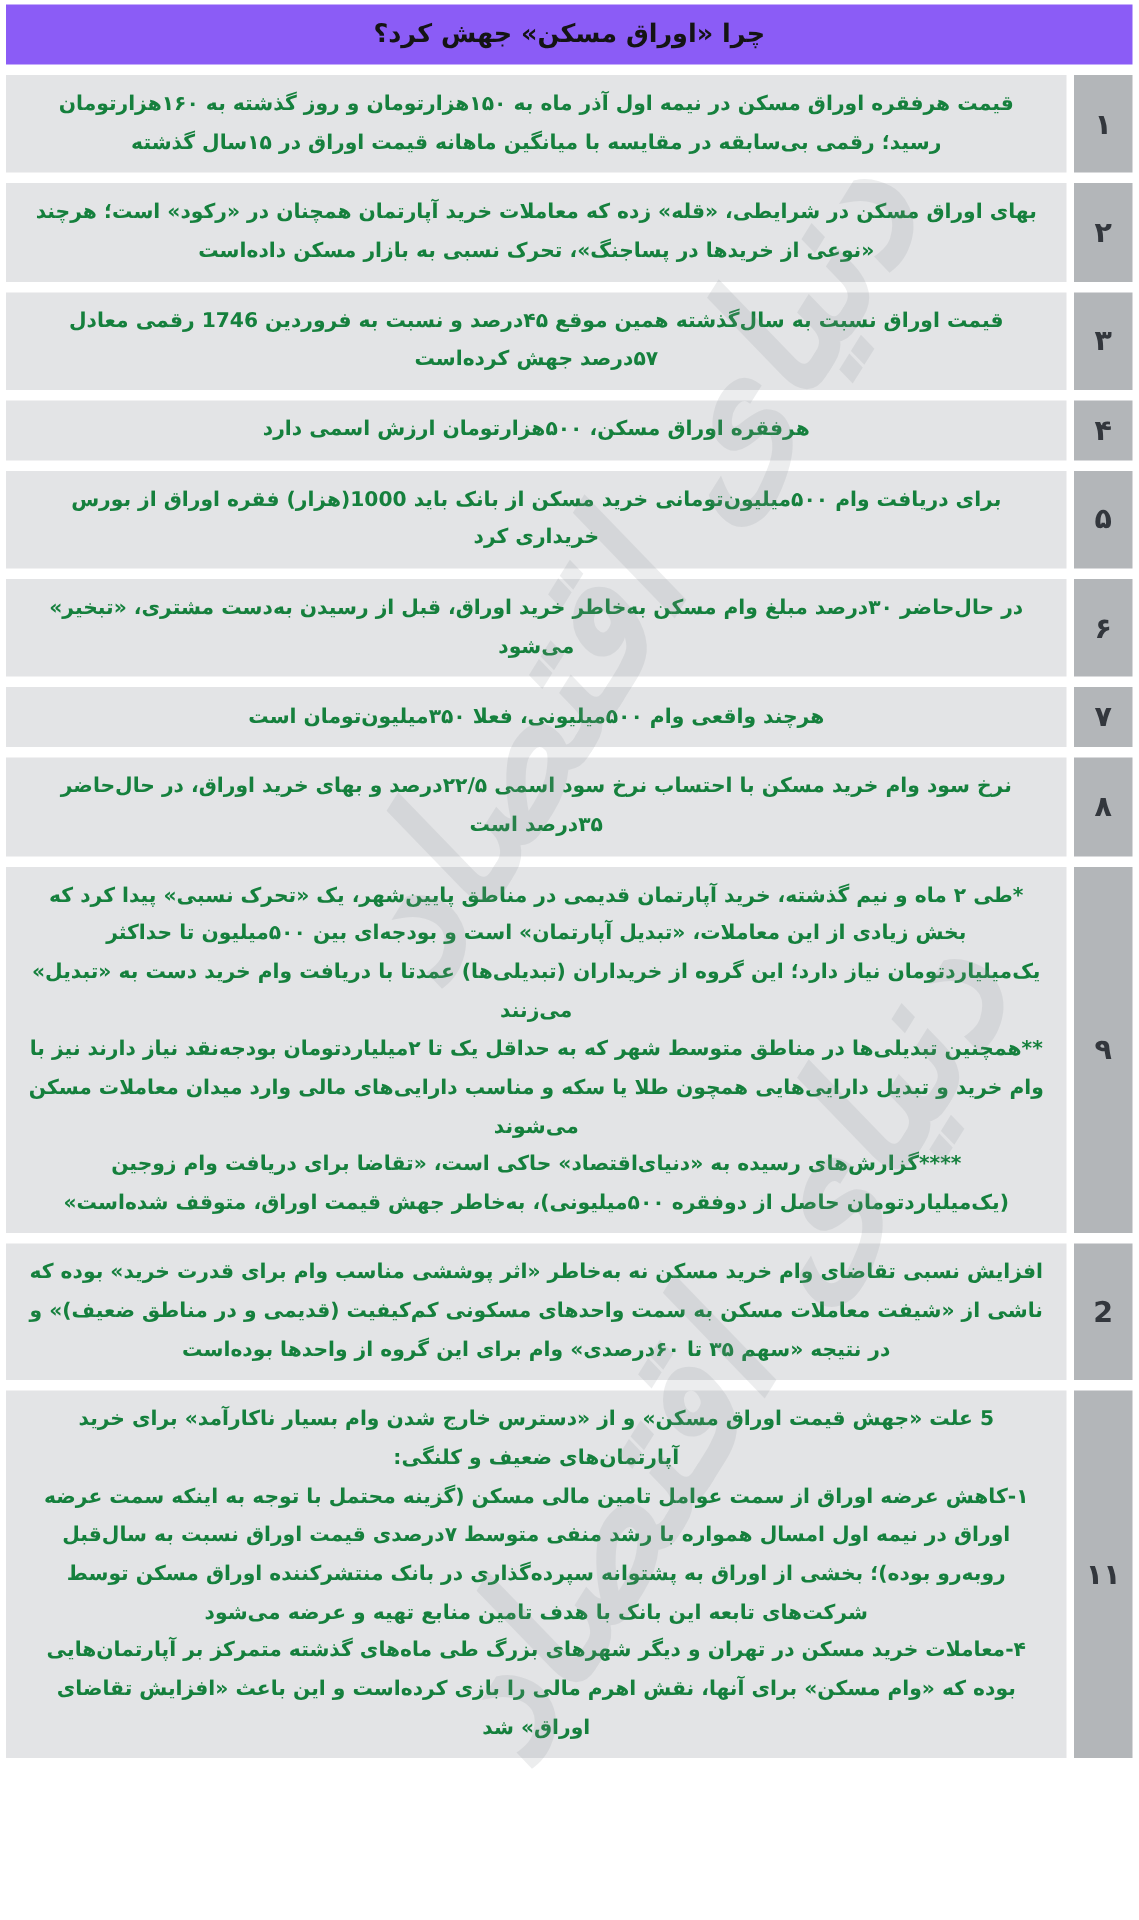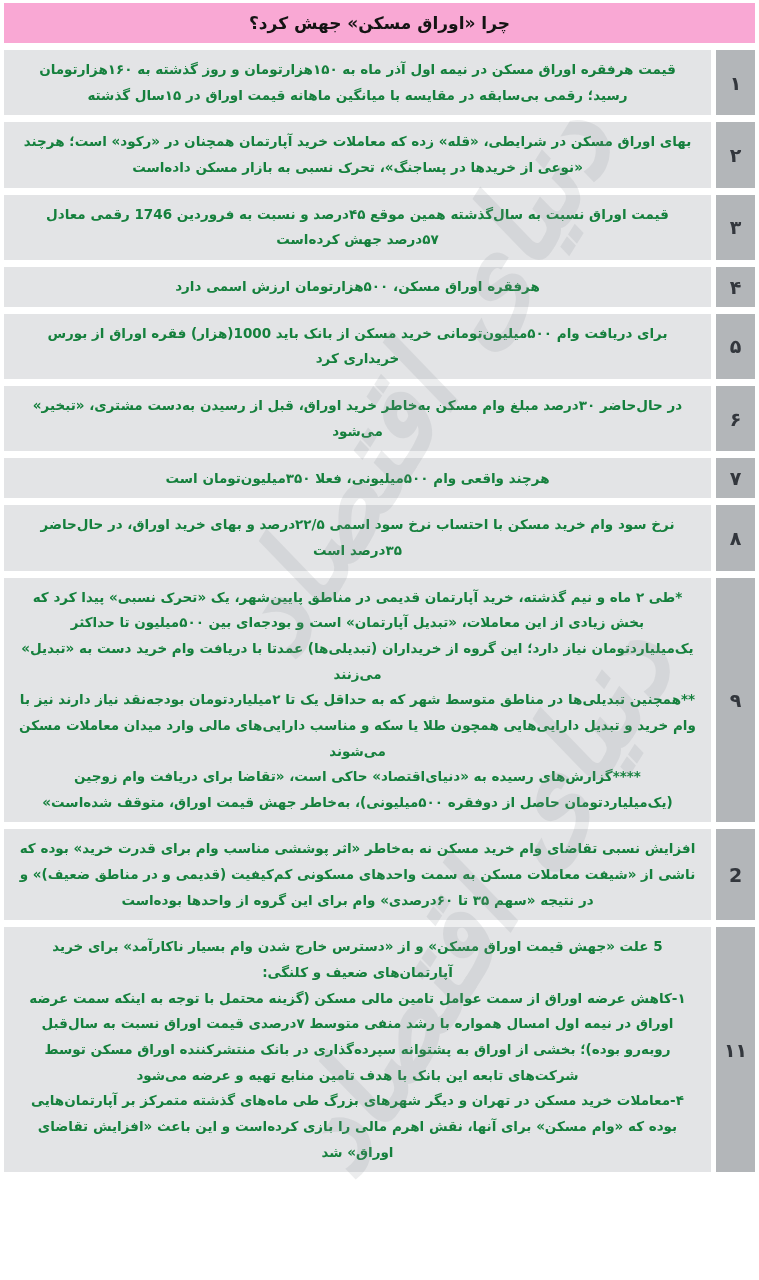--- a/index.html
+++ b/index.html
@@ -12,21 +12,21 @@
     position: relative;
     width: 759px;
     min-height: 1280px;
     box-sizing: border-box;
     padding: 3px 4px 4px 4px;
     direction: rtl;
     overflow: hidden;
     background: #ffffff;
   }
   .header {
-    background: #f9a8d4;
+    background: #8b5cf6;
     height: 40px;
     display: flex;
     align-items: center;
     justify-content: center;
     font-weight: bold;
     font-size: 17px;
     color: #141414;
     margin-bottom: 7px;
   }
   .row {

